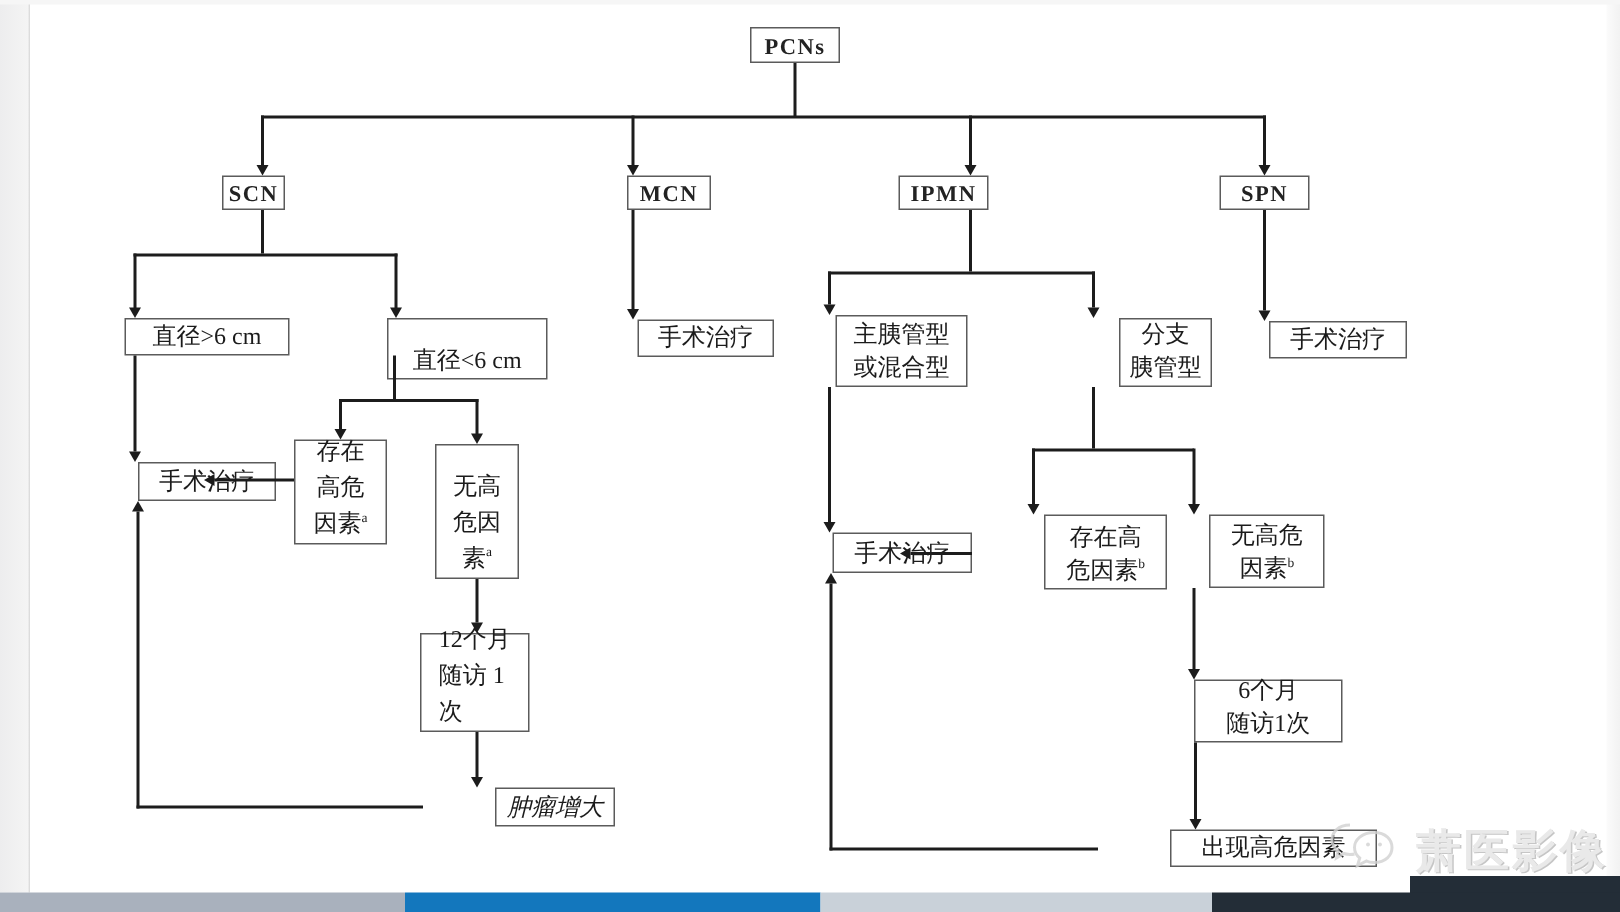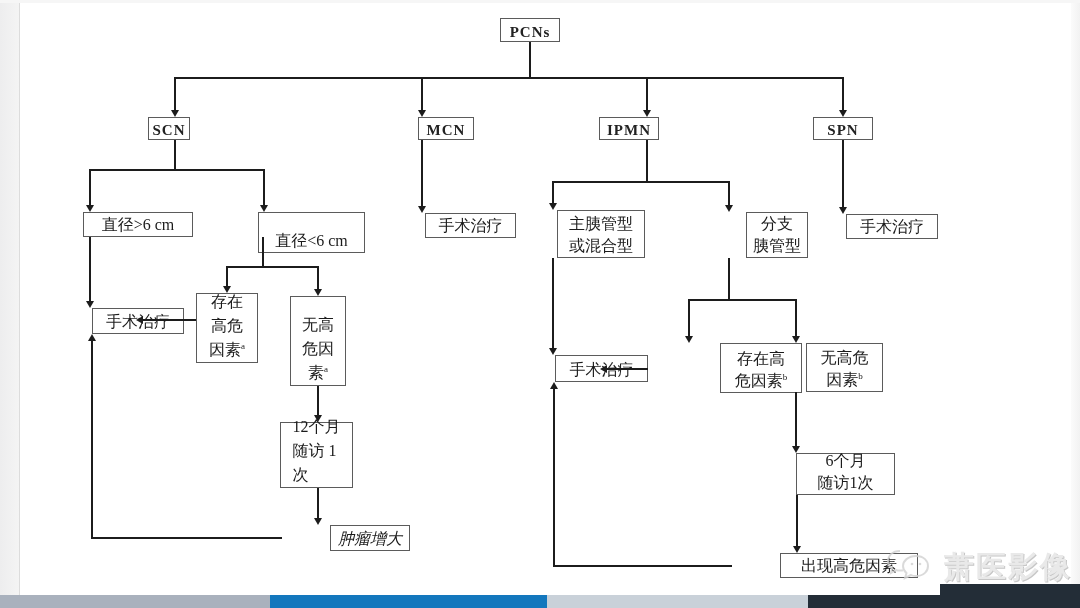--- a/index.html
+++ b/index.html
@@ -120,21 +120,21 @@
       <div class="bt"><span>主胰管型
 或混合型</span></div>
     </div>
     <div class="box cn" style="left:698px;top:212px;width:62px;height:46px;">
       <div class="bt"><span>分支
 胰管型</span></div>
     </div>
     <div class="box cn" style="left:507px;top:355px;width:93px;height:27px;">
       <div class="bt"><span>手术治疗</span></div>
     </div>
-    <div class="box cn" style="left:672px;top:343px;width:82px;height:50px;">
+    <div class="box cn" style="left:648px;top:343px;width:82px;height:50px;">
       <div class="bt"><span>存在高
 危因素</span><sup>b</sup></div>
     </div>
     <div class="box cn" style="left:758px;top:343px;width:77px;height:49px;">
       <div class="bt"><span>无高危
 因素</span><sup>b</sup></div>
     </div>
     <div class="box cn" style="left:748px;top:453px;width:99px;height:42px;">
       <div class="bt"><span>6个月
 随访1次</span></div>

